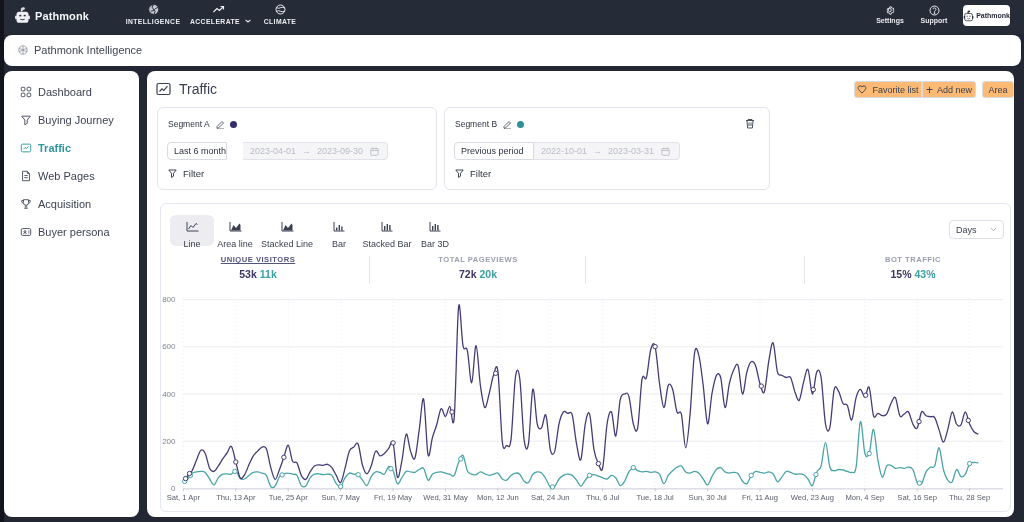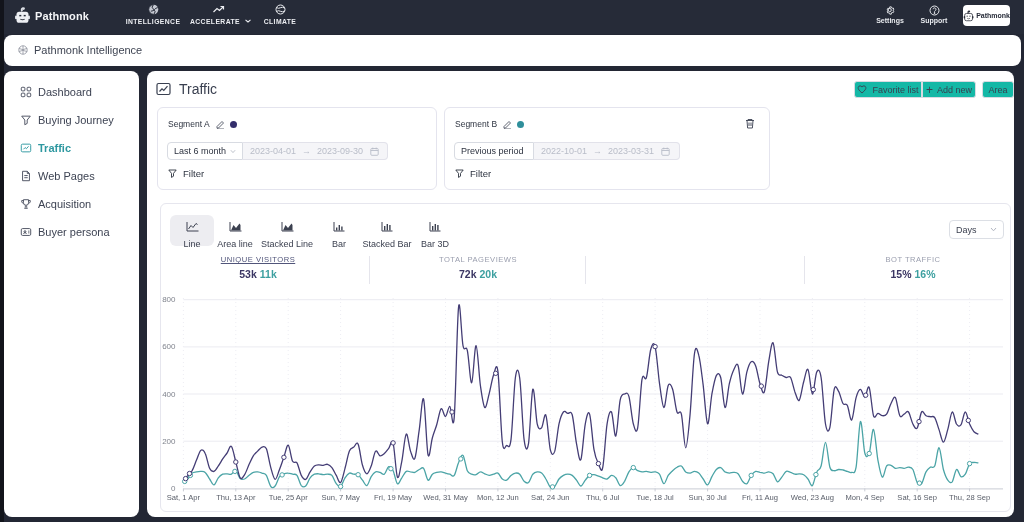--- a/index.html
+++ b/index.html
@@ -23,38 +23,38 @@
 
 #sidebar{position:absolute;left:4px;top:71px;width:135px;height:446px;background:#fff;border-radius:8px}
 .side-it{position:absolute;left:16px;display:flex;align-items:center;width:115px}
 .side-it .ic{width:12px;height:12px;margin-right:6px;flex:none}
 .side-it .tx{font-size:11px;color:#3d4353}
 .side-it.active .tx{color:#2e98a0;font-weight:700}
 
 #main{position:absolute;left:147px;top:71px;width:867px;height:446px;background:#fff;border-radius:8px}
 #title{position:absolute;left:9px;top:10px;display:flex;align-items:center}
 #title .tx{font-size:14px;color:#3a4050;margin-left:8px}
-.btn{position:absolute;top:10px;height:17px;border:1px solid #d8dbe2;background:#14b8a6;border-radius:3px;display:flex;align-items:center;justify-content:center;font-size:9px;color:#3a4050}
+.btn{position:absolute;top:10px;height:17px;border:1px solid #d8dbe2;background:#fdba74;border-radius:3px;display:flex;align-items:center;justify-content:center;font-size:9px;color:#3a4050}
 
 .segcard{position:absolute;top:36px;height:83px;border:1px solid #e4e4ee;border-radius:6px;background:#fff}
 .seg-head{position:absolute;top:11px;left:10px;display:flex;align-items:center}
 .seg-head .nm{font-size:8.5px;color:#2d3340;margin-right:6px}
 .dot{width:7px;height:7px;border-radius:50%;margin-left:5px}
 .sel{position:absolute;top:34px;height:18px;border:1px solid #d8dbe2;border-radius:4px 0 0 4px;background:#fff;display:flex;align-items:center;font-size:9px;color:#2d3340;padding:0 6px;justify-content:space-between;white-space:nowrap}
 .dates{position:absolute;top:34px;height:18px;background:#f5f5f8;border:1px solid #e2e2ea;border-left:none;border-radius:0 4px 4px 0;display:flex;align-items:center;font-size:9px;color:#b9bdc8;padding:0 7px;white-space:nowrap}
 .filter{position:absolute;top:60px;left:10px;display:flex;align-items:center;font-size:9.5px;color:#2d3340}
 
 #chartcard{position:absolute;left:13px;top:132px;width:851px;height:309px;border:1px solid #e6e6ee;border-radius:6px;background:#fff}
 .tab{position:absolute;top:14px;text-align:center;color:#3c4150}
 .tab .t-ic{height:12px}
 .tab .t-tx{font-size:9px;margin-top:9px;white-space:nowrap}
 #tab-line{left:9px;top:11px;width:44px;height:31px;background:#ededf1;border-radius:6px;padding-top:3px}
 #days-sel{position:absolute;left:788px;top:16px;width:55px;height:19px;border:1px solid #dcdfe5;border-radius:4px;display:flex;align-items:center;justify-content:space-between;padding:0 6px;font-size:9px;color:#3c4150}
 .stat{position:absolute;top:51px;text-align:center}
-.stat .lb{font-size:7.6px;font-weight:400;letter-spacing:.5px;color:#9a9eae}
+.stat .lb{font-size:7.6px;font-weight:700;letter-spacing:.5px;color:#9a9eae}
 .stat.first .lb{color:#51557a;text-decoration:underline}
 .stat .vals{margin-top:4px;font-size:10.5px;font-weight:700}
 .v1{color:#3b3663}.v2{color:#3da0a0;margin-left:3px}
 .statsep{position:absolute;top:52px;width:1px;height:28px;background:#e5e5ec}
 #plot{position:absolute;left:0;top:0;width:851px;height:309px}
 #plot svg{display:block}
 </style></head>
 <body>
 <div id="topbar"></div>
 <div id="leftstrip"></div>
@@ -215,21 +215,21 @@
   <div class="btn" style="left:835px;width:32px">Area</div>
 
   <div class="segcard" style="left:10px;width:280px">
     <div class="seg-head">
         <span class="nm">Segment A</span>
       <svg width="9" height="9" viewBox="0 0 9 9">
           <path d="M1 6.5 L6 1.5 L7.5 3 L2.5 8 L1 8.2 z M1 9 h7" fill="none" stroke="#3a4050" stroke-width="0.8"></path>
         </svg>
       <span class="dot" style="background:#332e6b"></span>
     </div>
-    <div class="sel" style="left:9px;width:76px">Last 6 month <svg width="7" height="5" viewBox="0 0 7 5" style="margin-left:4px">
+    <div class="sel" style="left:9px;width:60px">Last 6 month <svg width="7" height="5" viewBox="0 0 7 5" style="margin-left:4px">
           <path d="M1 1 L3.5 3.8 L6 1" fill="none" stroke="#b3b7c2" stroke-width="1"></path>
         </svg></div>
     <div class="dates" style="left:85px;width:145px">2023-04-01 <span style="margin:0 6px">→</span> 2023-09-30
       <svg width="9" height="9" viewBox="0 0 9 9" style="margin-left:7px">
           <g fill="none" stroke="#b9bdc8" stroke-width="0.9">
             <rect x="0.8" y="1.5" width="7.4" height="6.8" rx="1"></rect>
             <path d="M0.8 3.5 h7.4 M2.8 0.6 v1.8 M6.2 0.6 v1.8"></path>
           </g>
         </svg>
     </div>
@@ -320,21 +320,21 @@
     <div class="stat first" style="left:22px;width:150px">
         <div class="lb">UNIQUE VISITORS</div>
         <div class="vals"><span class="v1">53k</span><span class="v2">11k</span></div>
       </div>
     <div class="stat" style="left:242px;width:150px">
         <div class="lb">TOTAL PAGEVIEWS</div>
         <div class="vals"><span class="v1">72k</span><span class="v2">20k</span></div>
       </div>
     <div class="stat" style="left:677px;width:150px">
         <div class="lb">BOT TRAFFIC</div>
-        <div class="vals"><span class="v1">15%</span><span class="v2">16%</span></div>
+        <div class="vals"><span class="v1">15%</span><span class="v2">43%</span></div>
       </div>
     <div class="statsep" style="left:208px"></div>
     <div class="statsep" style="left:424px"></div>
     <div class="statsep" style="left:643px"></div>
 
     <div id="plot">
         <svg width="851" height="309" viewBox="0 0 851 309" style="position:absolute;left:0;top:0">
           <line x1="22.4" y1="237.2" x2="842" y2="237.2" stroke="#ebebf1" stroke-width="1"></line>
           <line x1="22.4" y1="190.0" x2="842" y2="190.0" stroke="#ebebf1" stroke-width="1"></line>
           <line x1="22.4" y1="142.9" x2="842" y2="142.9" stroke="#ebebf1" stroke-width="1"></line>

